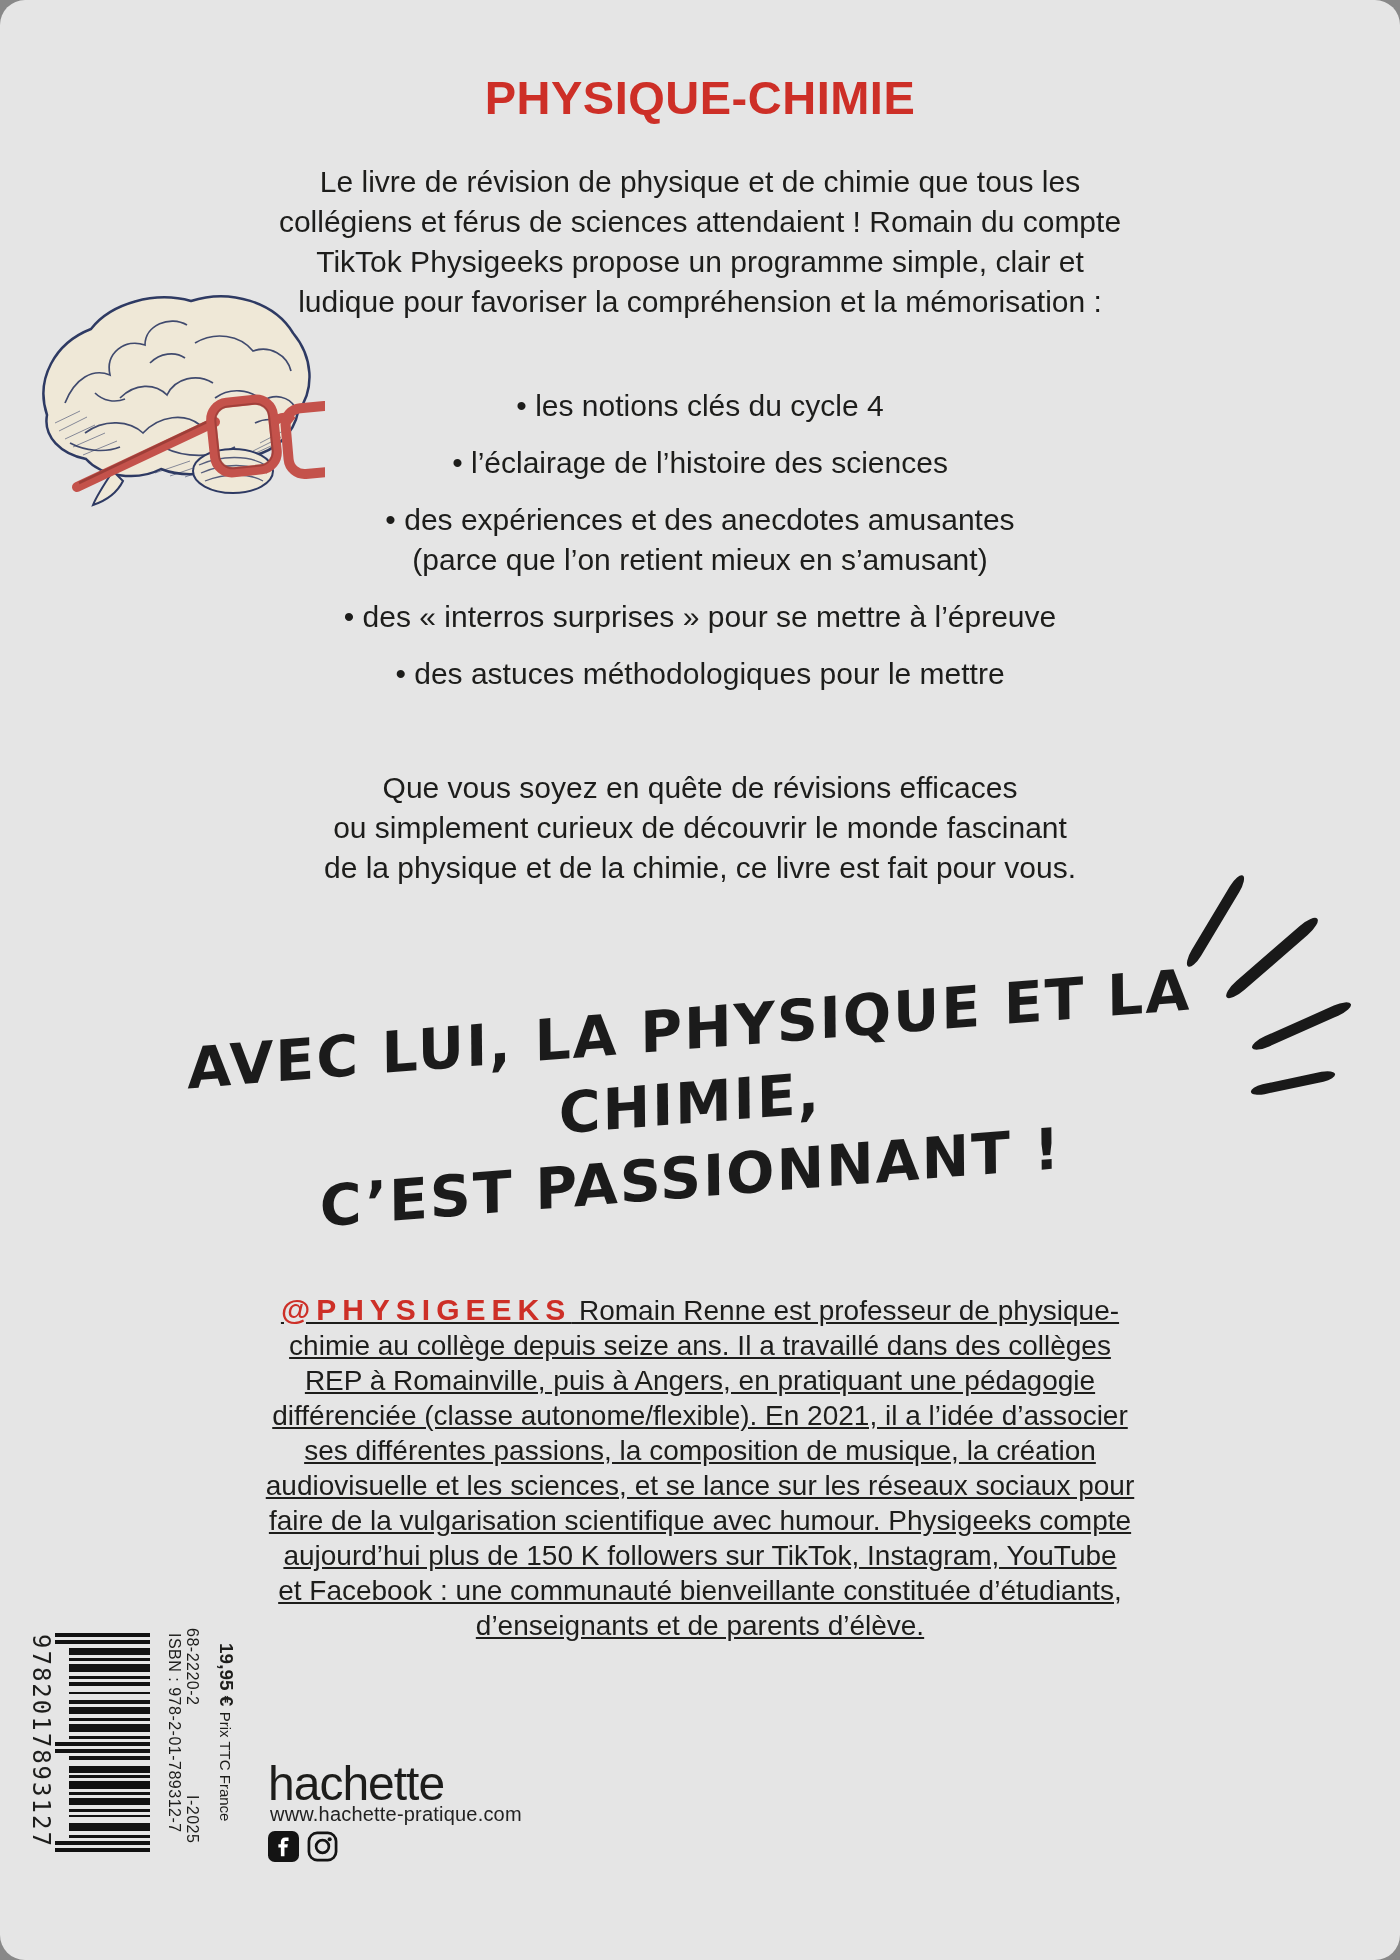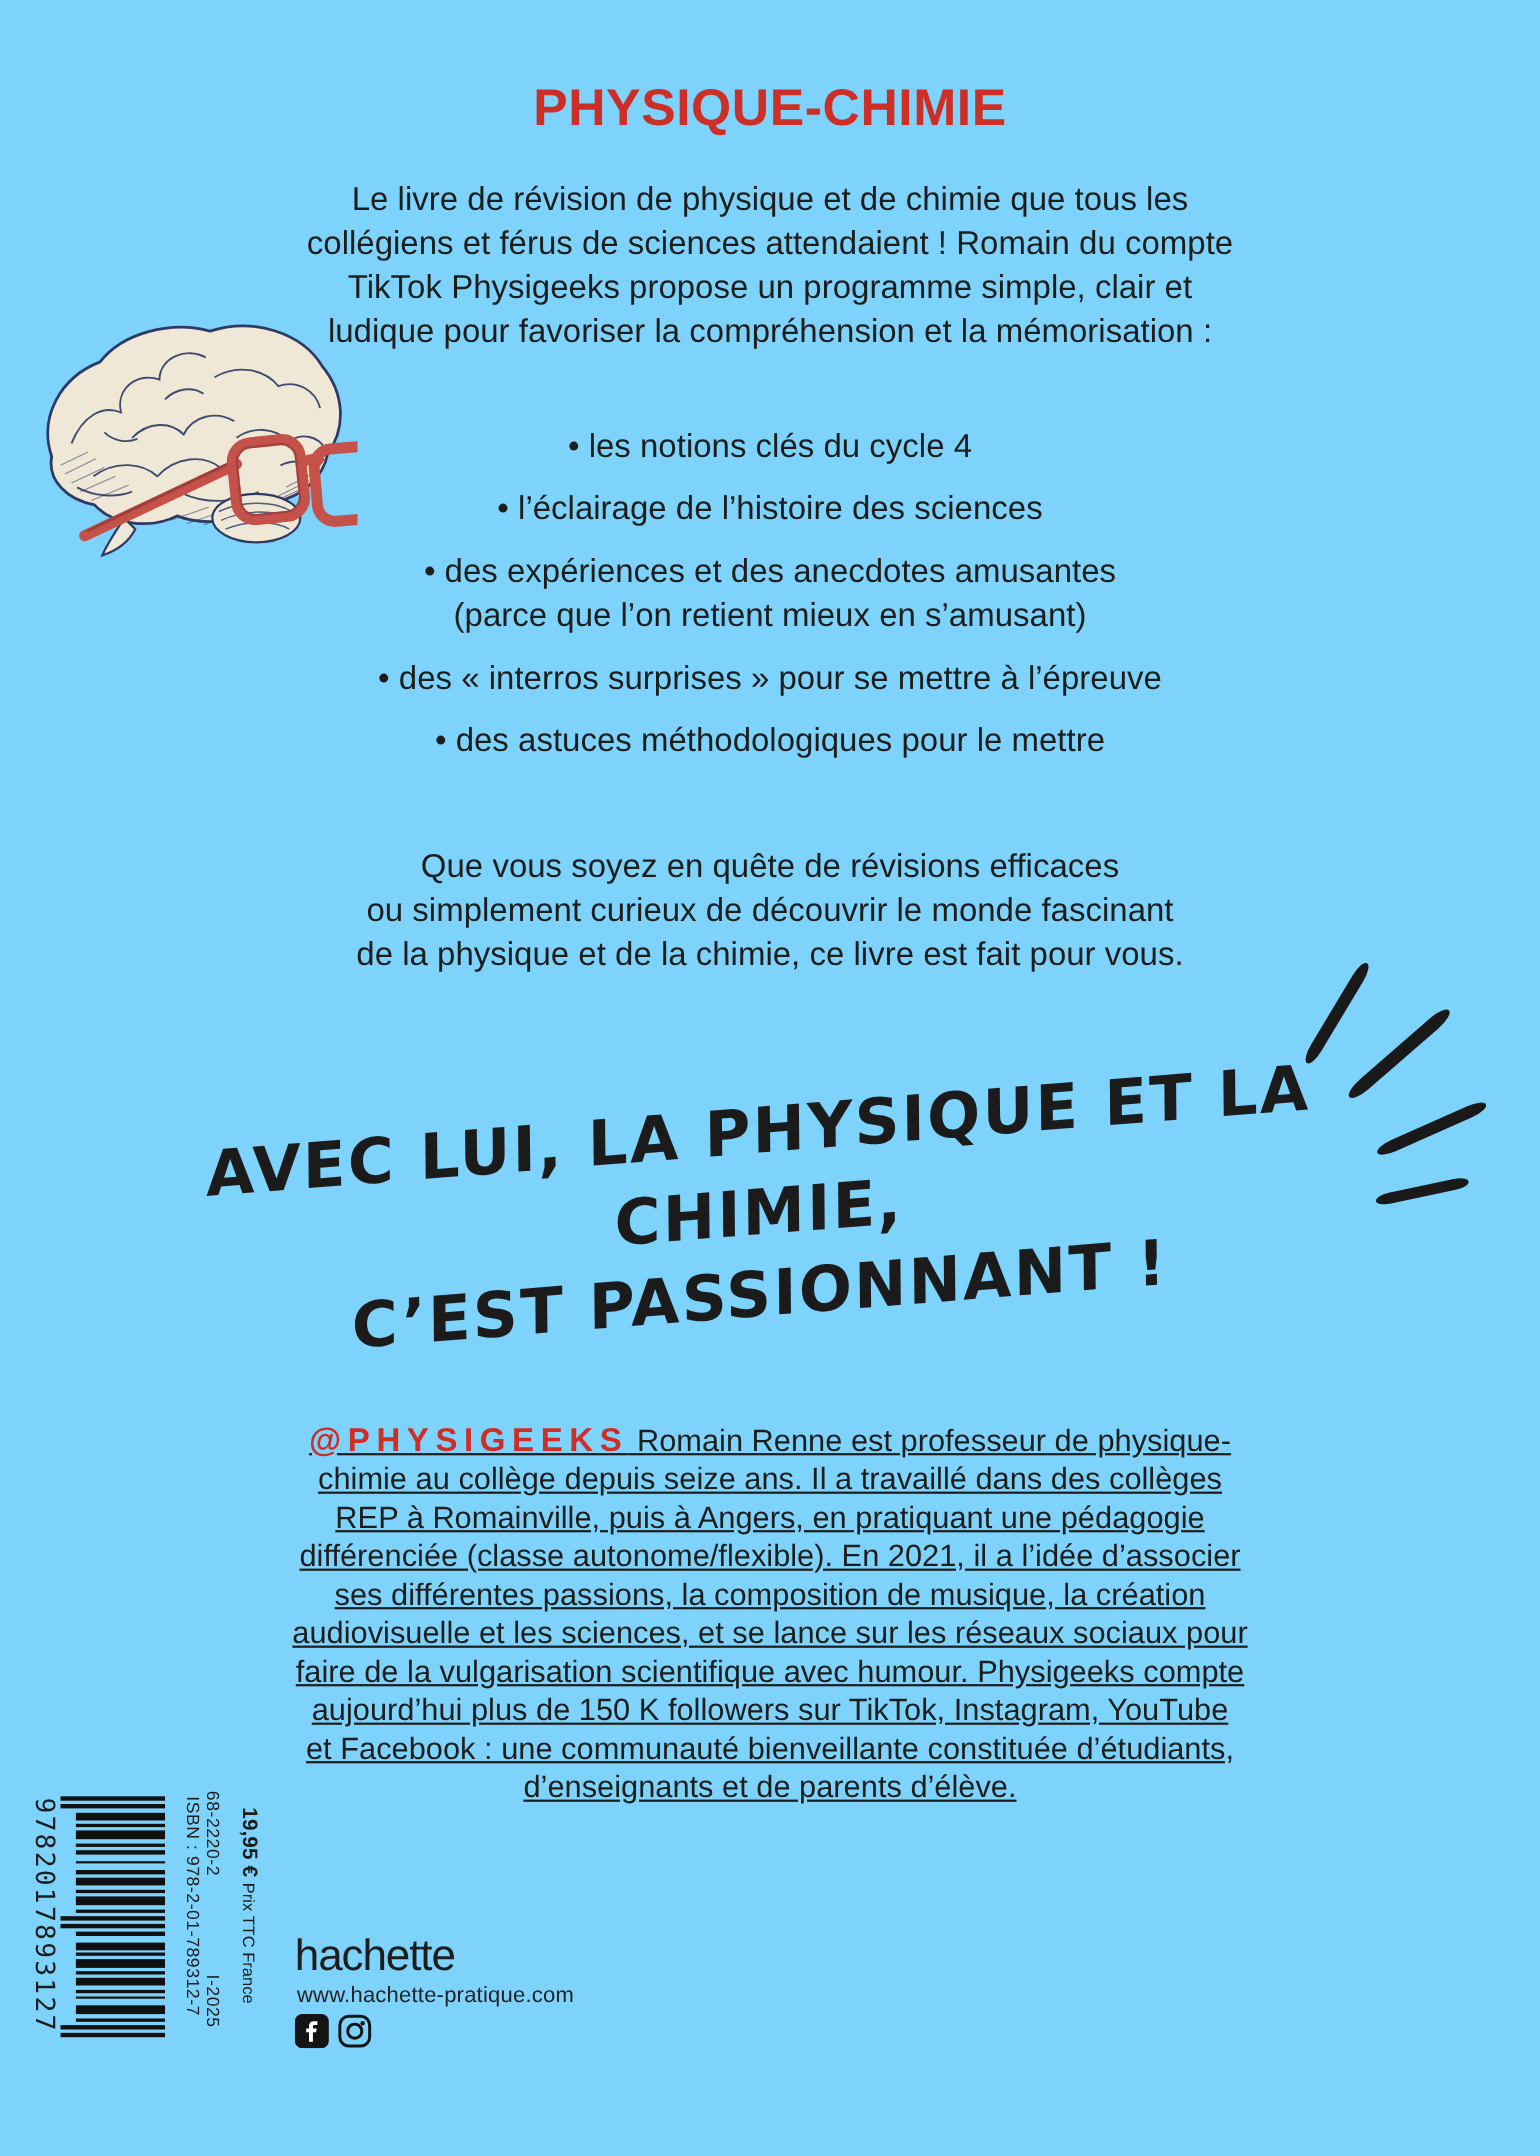--- a/index.html
+++ b/index.html
@@ -1,17 +1,17 @@
 <!DOCTYPE html>
 <html><head>
 <meta charset="utf-8">
 <style>
   html,body{margin:0;padding:0;background:#888;}
-  .page{position:relative;width:1400px;height:1960px;margin:0 auto;background:#7dd3fc;
-        font-family:"Liberation Sans",sans-serif;color:#1d1d1b;overflow:hidden;}
+  .page{position:relative;width:1400px;height:1960px;margin:0 auto;background:#e5e5e5;
+        font-family:"Liberation Sans",sans-serif;color:#1d1d1b;overflow:hidden;border-radius:25px;}
 
   .title{position:absolute;top:70px;left:0;width:100%;text-align:center;
          font-size:47px;font-weight:700;letter-spacing:.5px;color:#cd2f27;}
 
   .intro{position:absolute;top:162px;left:50%;transform:translateX(-50%);width:1160px;
          text-align:center;font-size:30px;line-height:40px;white-space:pre-line;}
 
   .bullets{position:absolute;top:386px;left:50%;transform:translateX(-50%);width:1160px;text-align:center;}
   .bullet{font-size:30px;line-height:40px;margin-bottom:17px;white-space:pre-line;}
   .bullet .b{font-weight:400;}
@@ -44,21 +44,21 @@
   .price-line{left:237px;top:1643px;font-size:15px;}
   .price-line .pb{font-weight:700;font-size:19px;}
   .price-line .pn{font-size:15px;}
 
   .barcode{position:absolute;left:55px;top:1633px;width:95px;height:219px;
            display:flex;flex-direction:column;}
   .bc-bar{flex-grow:1;flex-basis:0;background:#111;margin-left:14px;}
   .bc-bar.guard{margin-left:0;}
   .bc-bar.gap{background:transparent;}
 
-  .publisher{position:absolute;left:268px;top:1756px;font-size:40px;letter-spacing:-1px;color:#1d1d1b;}
+  .publisher{position:absolute;left:268px;top:1756px;font-size:48px;letter-spacing:-1px;color:#1d1d1b;}
   .website{position:absolute;left:270px;top:1803px;font-size:20px;letter-spacing:.2px;color:#222;}
   .social{position:absolute;left:268px;top:1831px;display:flex;gap:8px;}
   .social svg{width:31px;height:31px;display:block;}
 </style>
 </head>
 <body>
 
 <div class="page">
 
   <div class="title">PHYSIQUE-CHIMIE</div>

